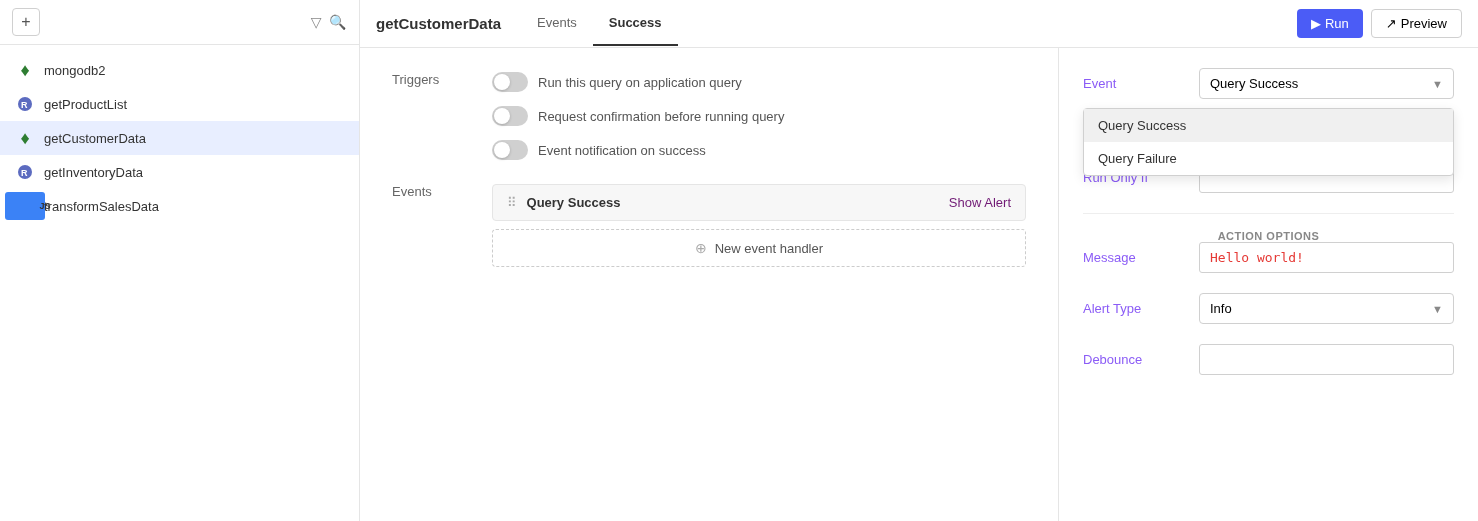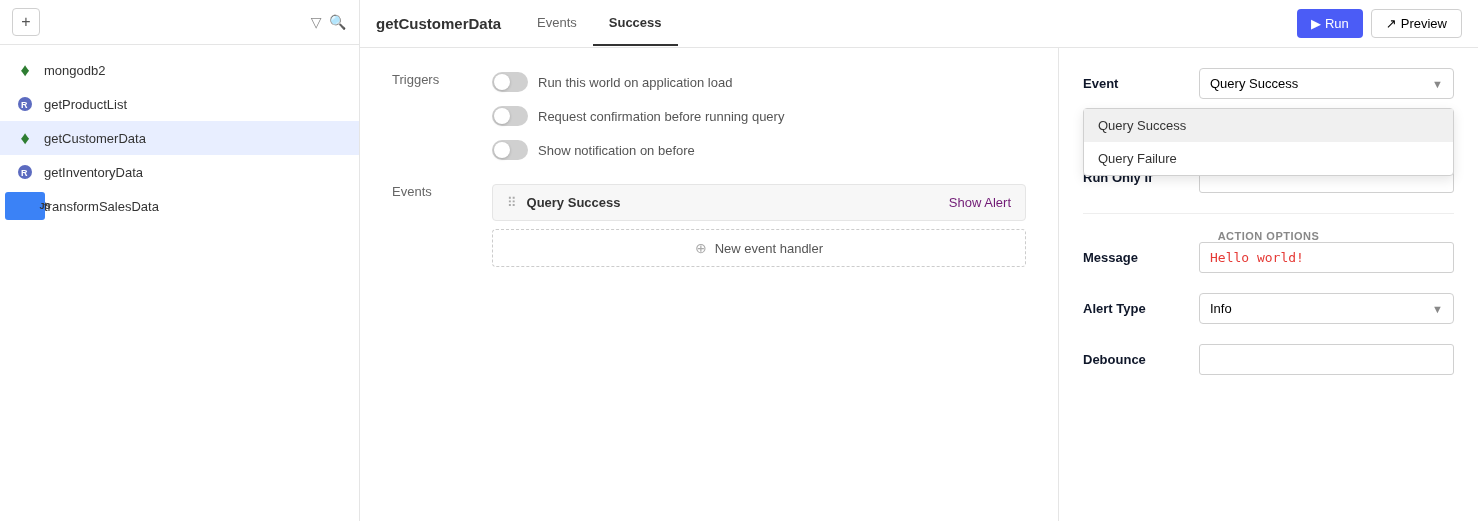--- a/index.html
+++ b/index.html
@@ -44,21 +44,21 @@
     .event-item { display: flex; align-items: center; background: #f7f7f7; border: 1px solid #e5e5e5; border-radius: 4px; padding: 10px 14px; gap: 10px; }
     .drag-handle { color: #aaa; cursor: grab; }
     .event-name { font-weight: 600; color: #333; flex: 1; }
     .event-action { color: #701a75; font-size: 13px; }
     .new-event-btn { display: flex; align-items: center; justify-content: center; gap: 8px; background: #fff; border: 1px dashed #ccc; border-radius: 4px; padding: 10px 14px; cursor: pointer; color: #555; font-size: 13px; }
     .new-event-icon { color: #aaa; font-size: 14px; }
 
     
     .event-settings { width: 420px; background: #fff; border-left: 1px solid #e5e5e5; padding: 20px 24px; overflow-y: auto; position: relative; }
     .form-row { display: flex; align-items: flex-start; gap: 16px; margin-bottom: 20px; }
-    .form-label { width: 100px; color: #0f172a; font-size: 13px; font-weight: 700; padding-top: 8px; flex-shrink: 0; }
+    .form-label { width: 100px; color: #8b5cf6; font-size: 13px; font-weight: 400; padding-top: 8px; flex-shrink: 0; }
     .form-control { flex: 1; }
     .select-input { width: 100%; border: 1px solid #d0d0d0; border-radius: 4px; padding: 7px 10px; font-size: 13px; background: #fff; display: flex; align-items: center; justify-content: space-between; cursor: pointer; }
     .text-input { width: 100%; border: 1px solid #d0d0d0; border-radius: 3px; padding: 7px 10px; font-size: 13px; background: #fff; }
     .input-code { color: #e53935; font-family: monospace; font-size: 13px; }
 
     
     .dropdown-overlay { position: absolute; top: 60px; left: 24px; right: 24px; background: #fff; border: 1px solid #d0d0d0; border-radius: 4px; box-shadow: 0 4px 12px rgba(0,0,0,0.1); z-index: 10; }
     .dropdown-option { padding: 9px 14px; cursor: pointer; font-size: 13px; color: #333; }
     .dropdown-option.selected { background: #f0f0f0; }
 
@@ -142,33 +142,33 @@
 
     <div class="settings-panel">
 
       <div class="section-row">
         <div class="section-label">Triggers</div>
         <div class="toggle-list">
           <div class="toggle-item">
             <div class="toggle">
                 <div class="toggle-knob"></div>
               </div>
-            <span class="toggle-label">Run this world on application load</span>
+            <span class="toggle-label">Run this query on application query</span>
           </div>
           <div class="toggle-item">
             <div class="toggle">
                 <div class="toggle-knob"></div>
               </div>
             <span class="toggle-label">Request confirmation before running query</span>
           </div>
           <div class="toggle-item">
             <div class="toggle">
                 <div class="toggle-knob"></div>
               </div>
-            <span class="toggle-label">Show notification on before</span>
+            <span class="toggle-label">Event notification on success</span>
           </div>
         </div>
       </div>
 
       <div class="section-row" style="margin-top: 24px;">
         <div class="section-label">Events</div>
         <div class="events-list">
           <div class="event-item">
             <span class="drag-handle">⠿</span>
             <span class="event-name">Query Success</span>

